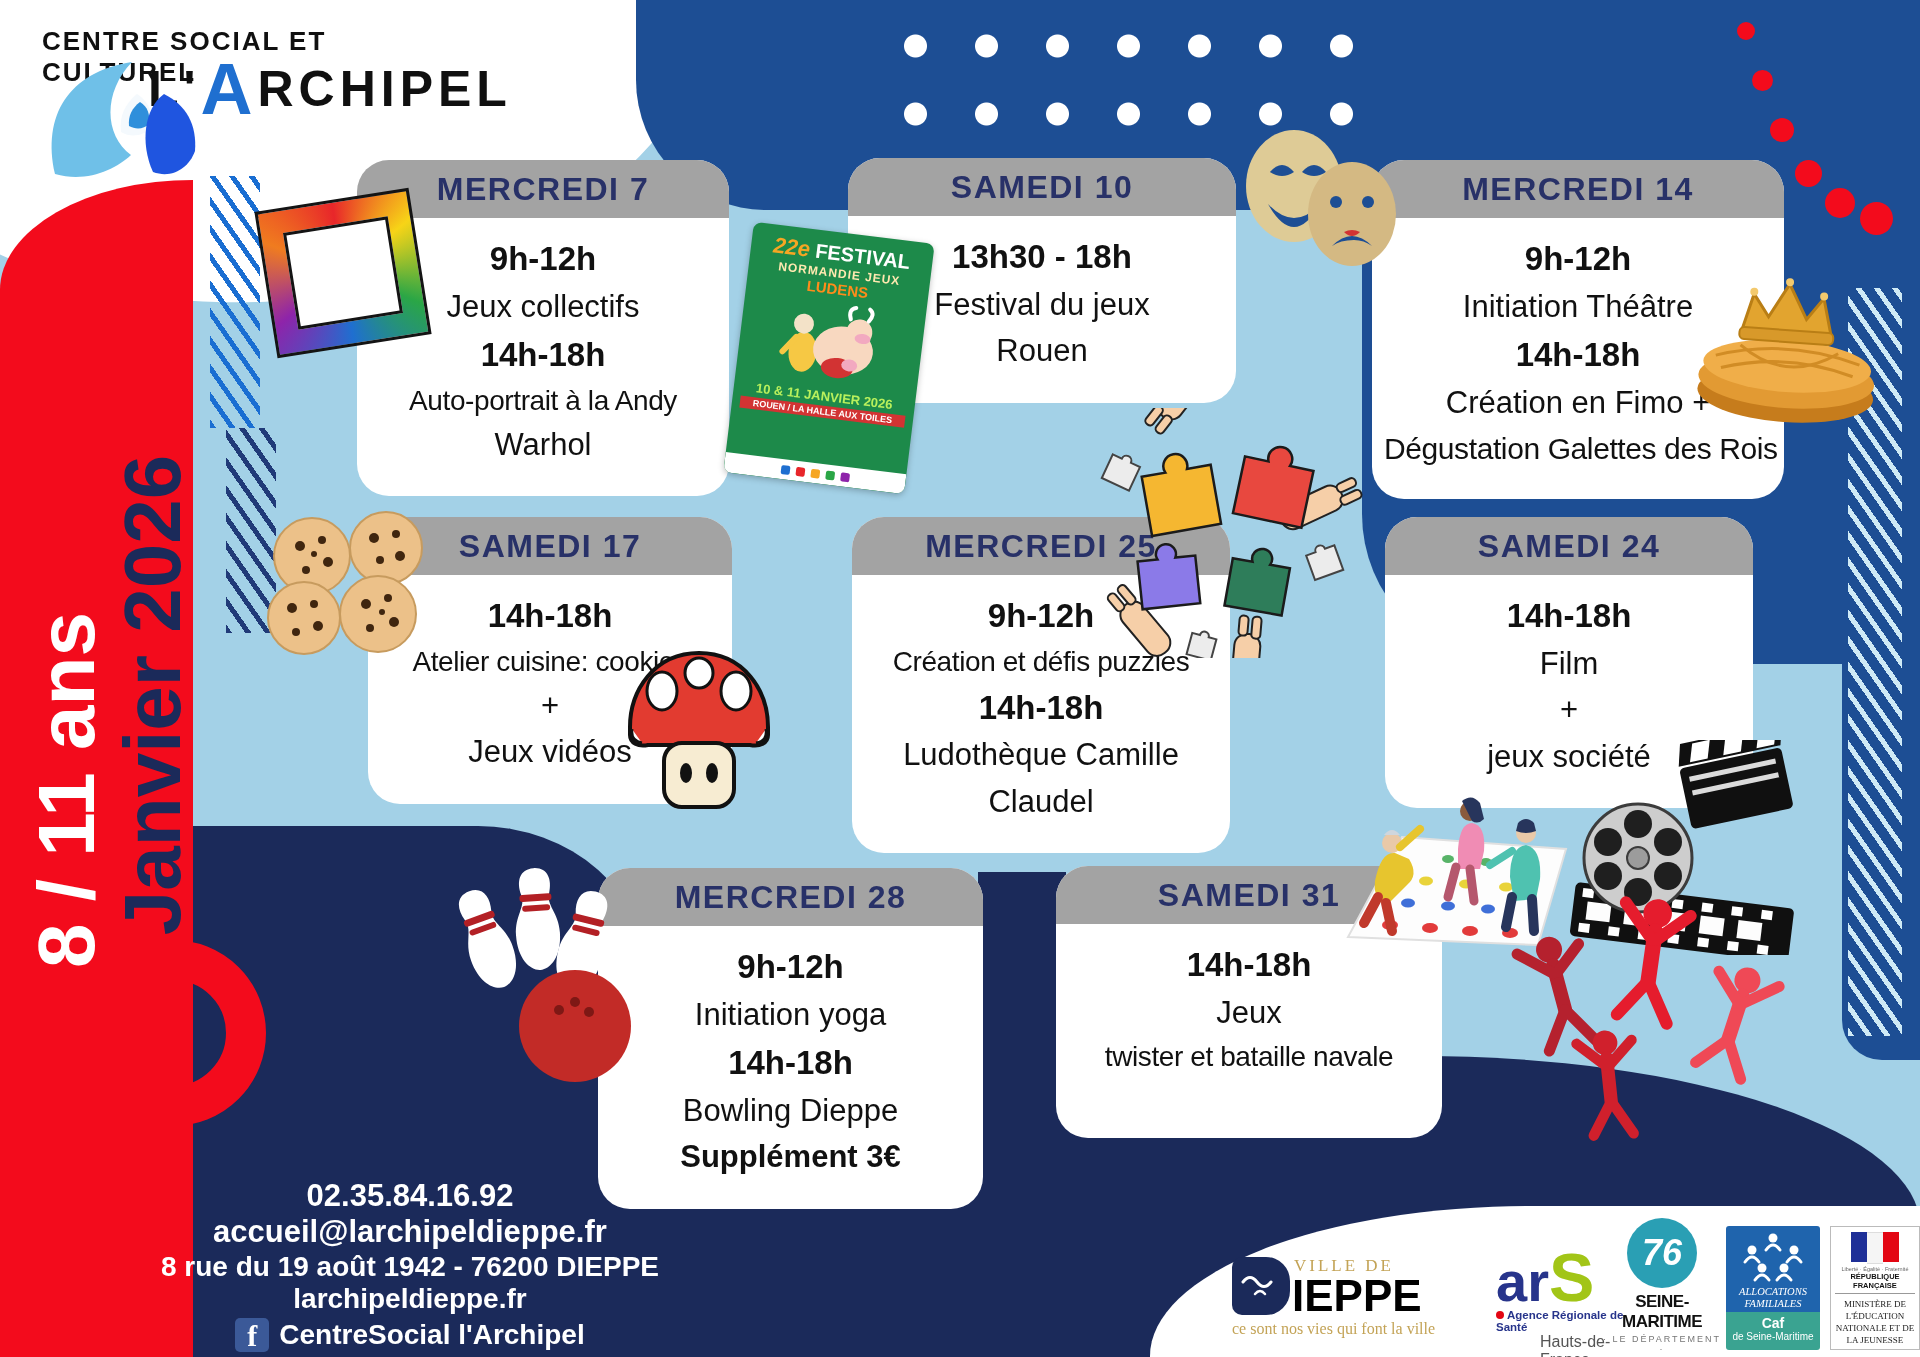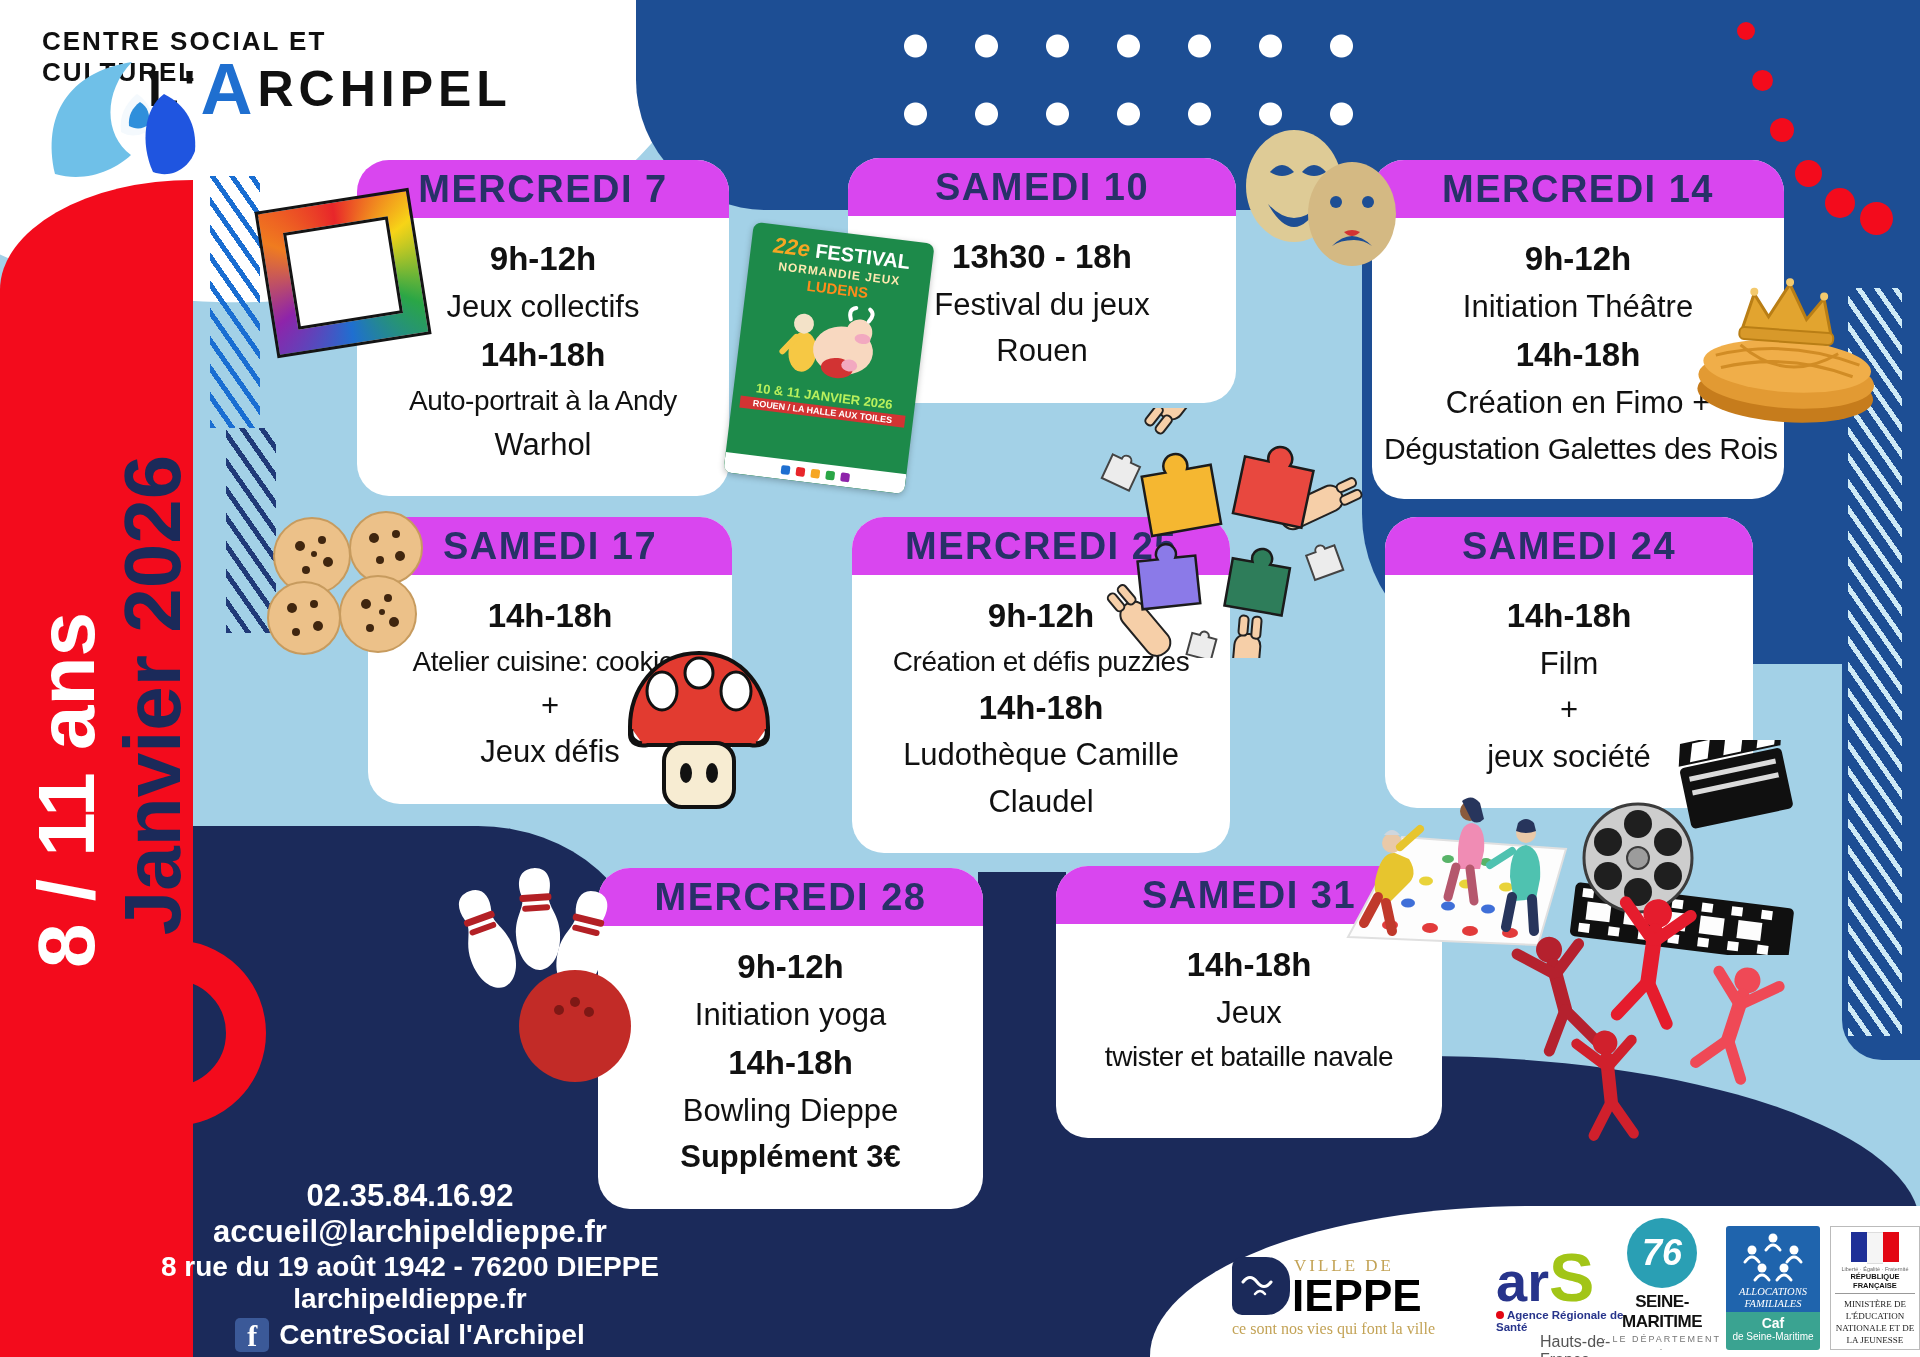--- a/index.html
+++ b/index.html
@@ -32,22 +32,22 @@
   #logo-text2 .bigA{font-size:72px;color:#1f6fd0;vertical-align:-8px;}
   #logo-mark{left:40px;top:58px;z-index:4;}
 
   
   #sidebar-rot{left:24px;top:1005px;width:730px;transform:rotate(-90deg);transform-origin:0 0;z-index:4;}
   #sidebar-rot .l1{font-size:80px;font-weight:bold;color:#fff;text-align:center;transform:translateX(-150px);line-height:86px;}
   #sidebar-rot .l2{font-size:80px;font-weight:bold;color:#1b2a5a;text-align:center;transform:translateX(-55px);line-height:86px;}
 
   
   .card{position:absolute;background:#fff;border-radius:32px;z-index:5;box-sizing:border-box;}
-  .card-header{height:58px;background:#d946ef;border-radius:32px 32px 0 0;display:flex;align-items:center;justify-content:center;
-    font-weight:800;font-size:38px;letter-spacing:1.5px;color:#283168;}
+  .card-header{height:58px;background:#a3a3a3;border-radius:32px 32px 0 0;display:flex;align-items:center;justify-content:center;
+    font-weight:800;font-size:32px;letter-spacing:1.5px;color:#283168;}
   .card-body{padding:16px 12px 28px;text-align:center;color:#111;font-size:31px;line-height:1.5;}
   .line:empty{display:none;}
   .line.b{font-weight:bold;font-size:33px;}
   .line.fit{font-size:28px;white-space:nowrap;letter-spacing:-0.4px;}
 
   
   #poster{left:738px;top:232px;width:182px;height:252px;background:#1d8a4a;border-radius:8px;transform:rotate(7deg);z-index:6;
     box-shadow:0 2px 6px rgba(0,0,0,.25);overflow:hidden;text-align:center;}
   #poster .p-t1{margin-top:8px;font-size:20px;font-weight:bold;color:#fff;}
   #poster .p-t1 .num{color:#f6a623;font-style:italic;font-size:22px;}
@@ -173,21 +173,21 @@
         <div class="line">Création en Fimo +</div>
         <div class="line fit" style="font-size:30px;text-align:center;">Dégustation Galettes des Rois</div>
       </div>
   </div>
   <div class="card" style="left:368px;top:517px;width:364px;">
     <div class="card-header">SAMEDI 17</div>
     <div class="card-body">
         <div class="line b">14h-18h</div>
         <div class="line fit">Atelier cuisine: cookies</div>
         <div class="line">+</div>
-        <div class="line">Jeux défis</div>
+        <div class="line">Jeux vidéos</div>
       </div>
   </div>
   <div class="card" style="left:852px;top:517px;width:378px;">
     <div class="card-header">MERCREDI 25</div>
     <div class="card-body">
         <div class="line b">9h-12h</div>
         <div class="line fit">Création et défis puzzles</div>
         <div class="line b">14h-18h</div>
         <div class="line">Ludothèque Camille</div>
         <div class="line">Claudel</div>

